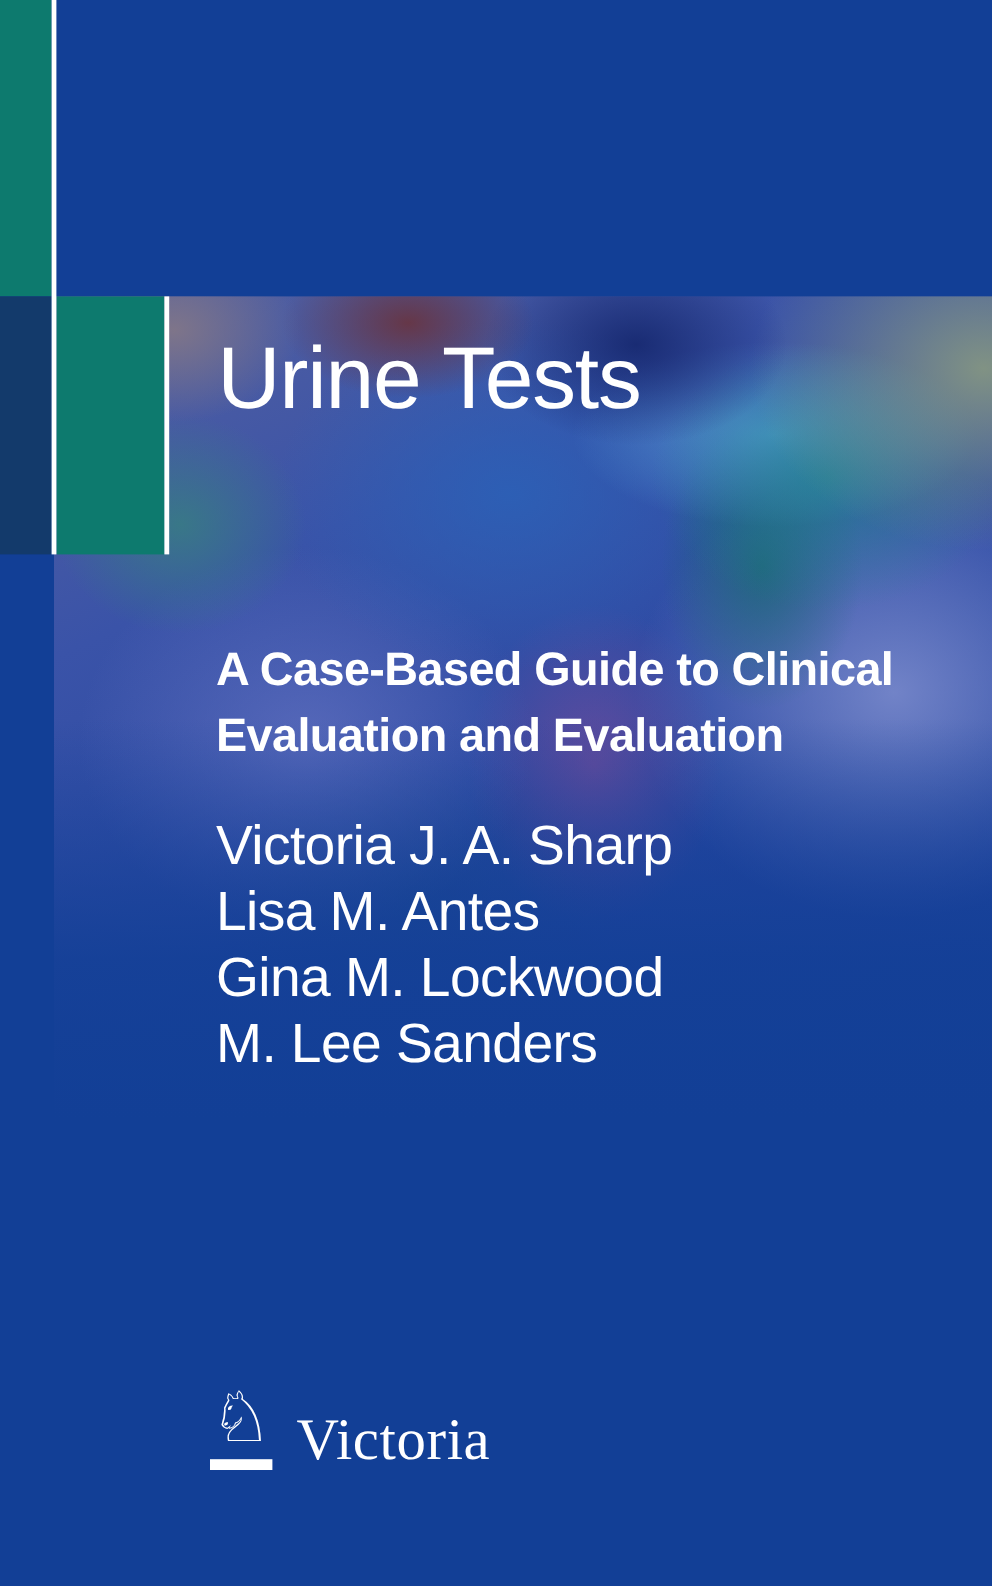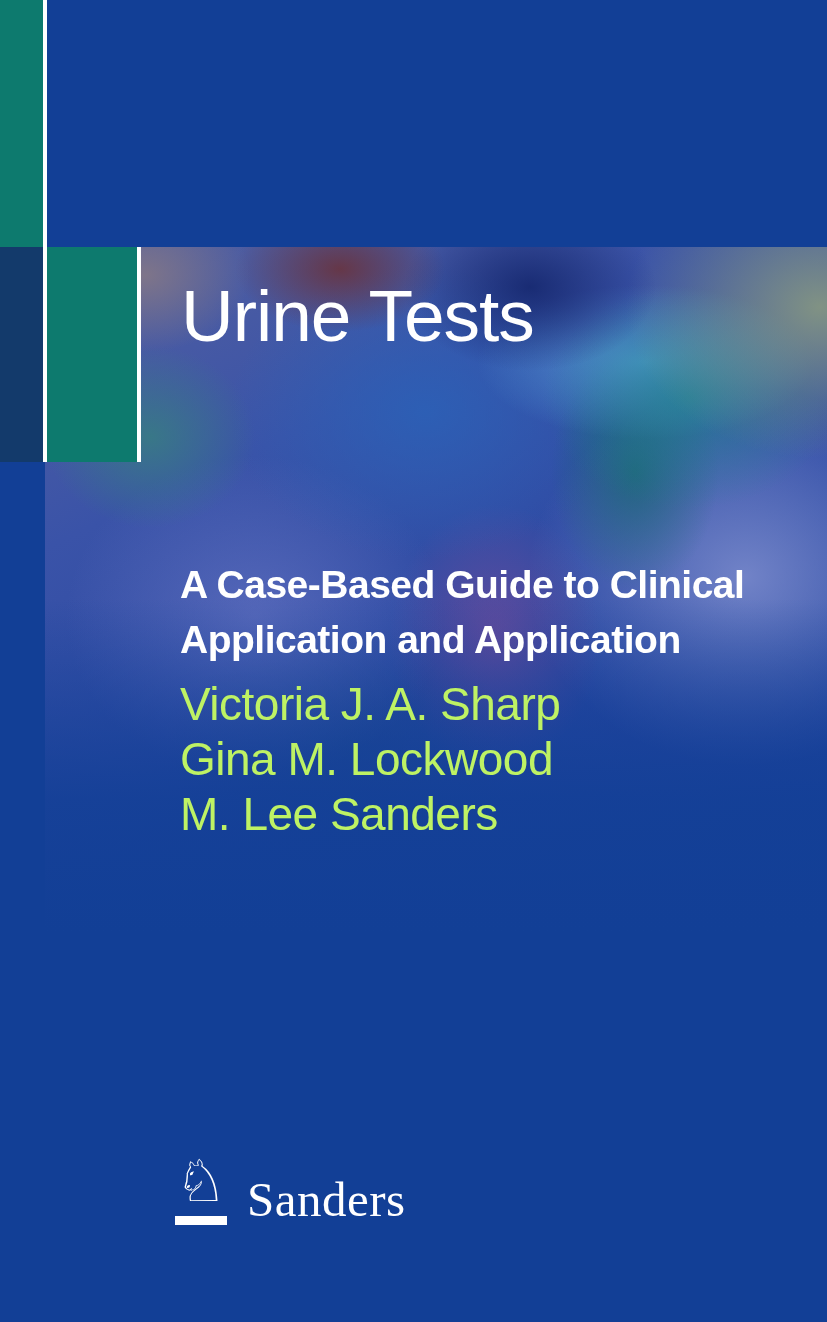--- a/index.html
+++ b/index.html
@@ -73,34 +73,34 @@
     z-index: 4;
     color: #ffffff;
     font-size: 73px;
     font-weight: 500;
     line-height: 1;
     letter-spacing: -1px;
   }
   .subtitle {
     position: absolute;
     left: 180px;
-    top: 557px;
+    top: 531px;
     z-index: 4;
     color: #ffffff;
     font-size: 39px;
     font-weight: 700;
     line-height: 55px;
     letter-spacing: -0.5px;
   }
   .authors {
     position: absolute;
     left: 180px;
     top: 677px;
     z-index: 4;
-    color: #bef264;
+    color: #ffffff;
     font-size: 46px;
     font-weight: 400;
     line-height: 55px;
     letter-spacing: -0.5px;
   }
   .editors { font-style: italic; }
 
   
   .publisher {
     position: absolute;
@@ -144,30 +144,31 @@
   <div class="teal-top-bar"></div>
   <div class="navy-square"></div>
   <div class="teal-rect"></div>
   <div class="vline-left"></div>
   <div class="vline-right"></div>
 
   <h1 class="title">Urine Tests</h1>
 
   <div class="subtitle">
     <div>A Case-Based Guide to Clinical</div>
-    <div>Application and Application</div>
+    <div>Evaluation and Evaluation</div>
   </div>
 
   <div class="authors">
     <div>Victoria J. A. Sharp</div>
+    <div>Lisa M. Antes</div>
     <div>Gina M. Lockwood</div>
     <div>M. Lee Sanders</div>
   </div>
 
   <div class="publisher">
     <div class="horse-wrap">
       <span class="horse">♘</span>
       <div class="horse-bar"></div>
     </div>
-    <span class="wordmark">Sanders</span>
+    <span class="wordmark">Victoria</span>
   </div>
 
 </div>
 
 </body></html>

